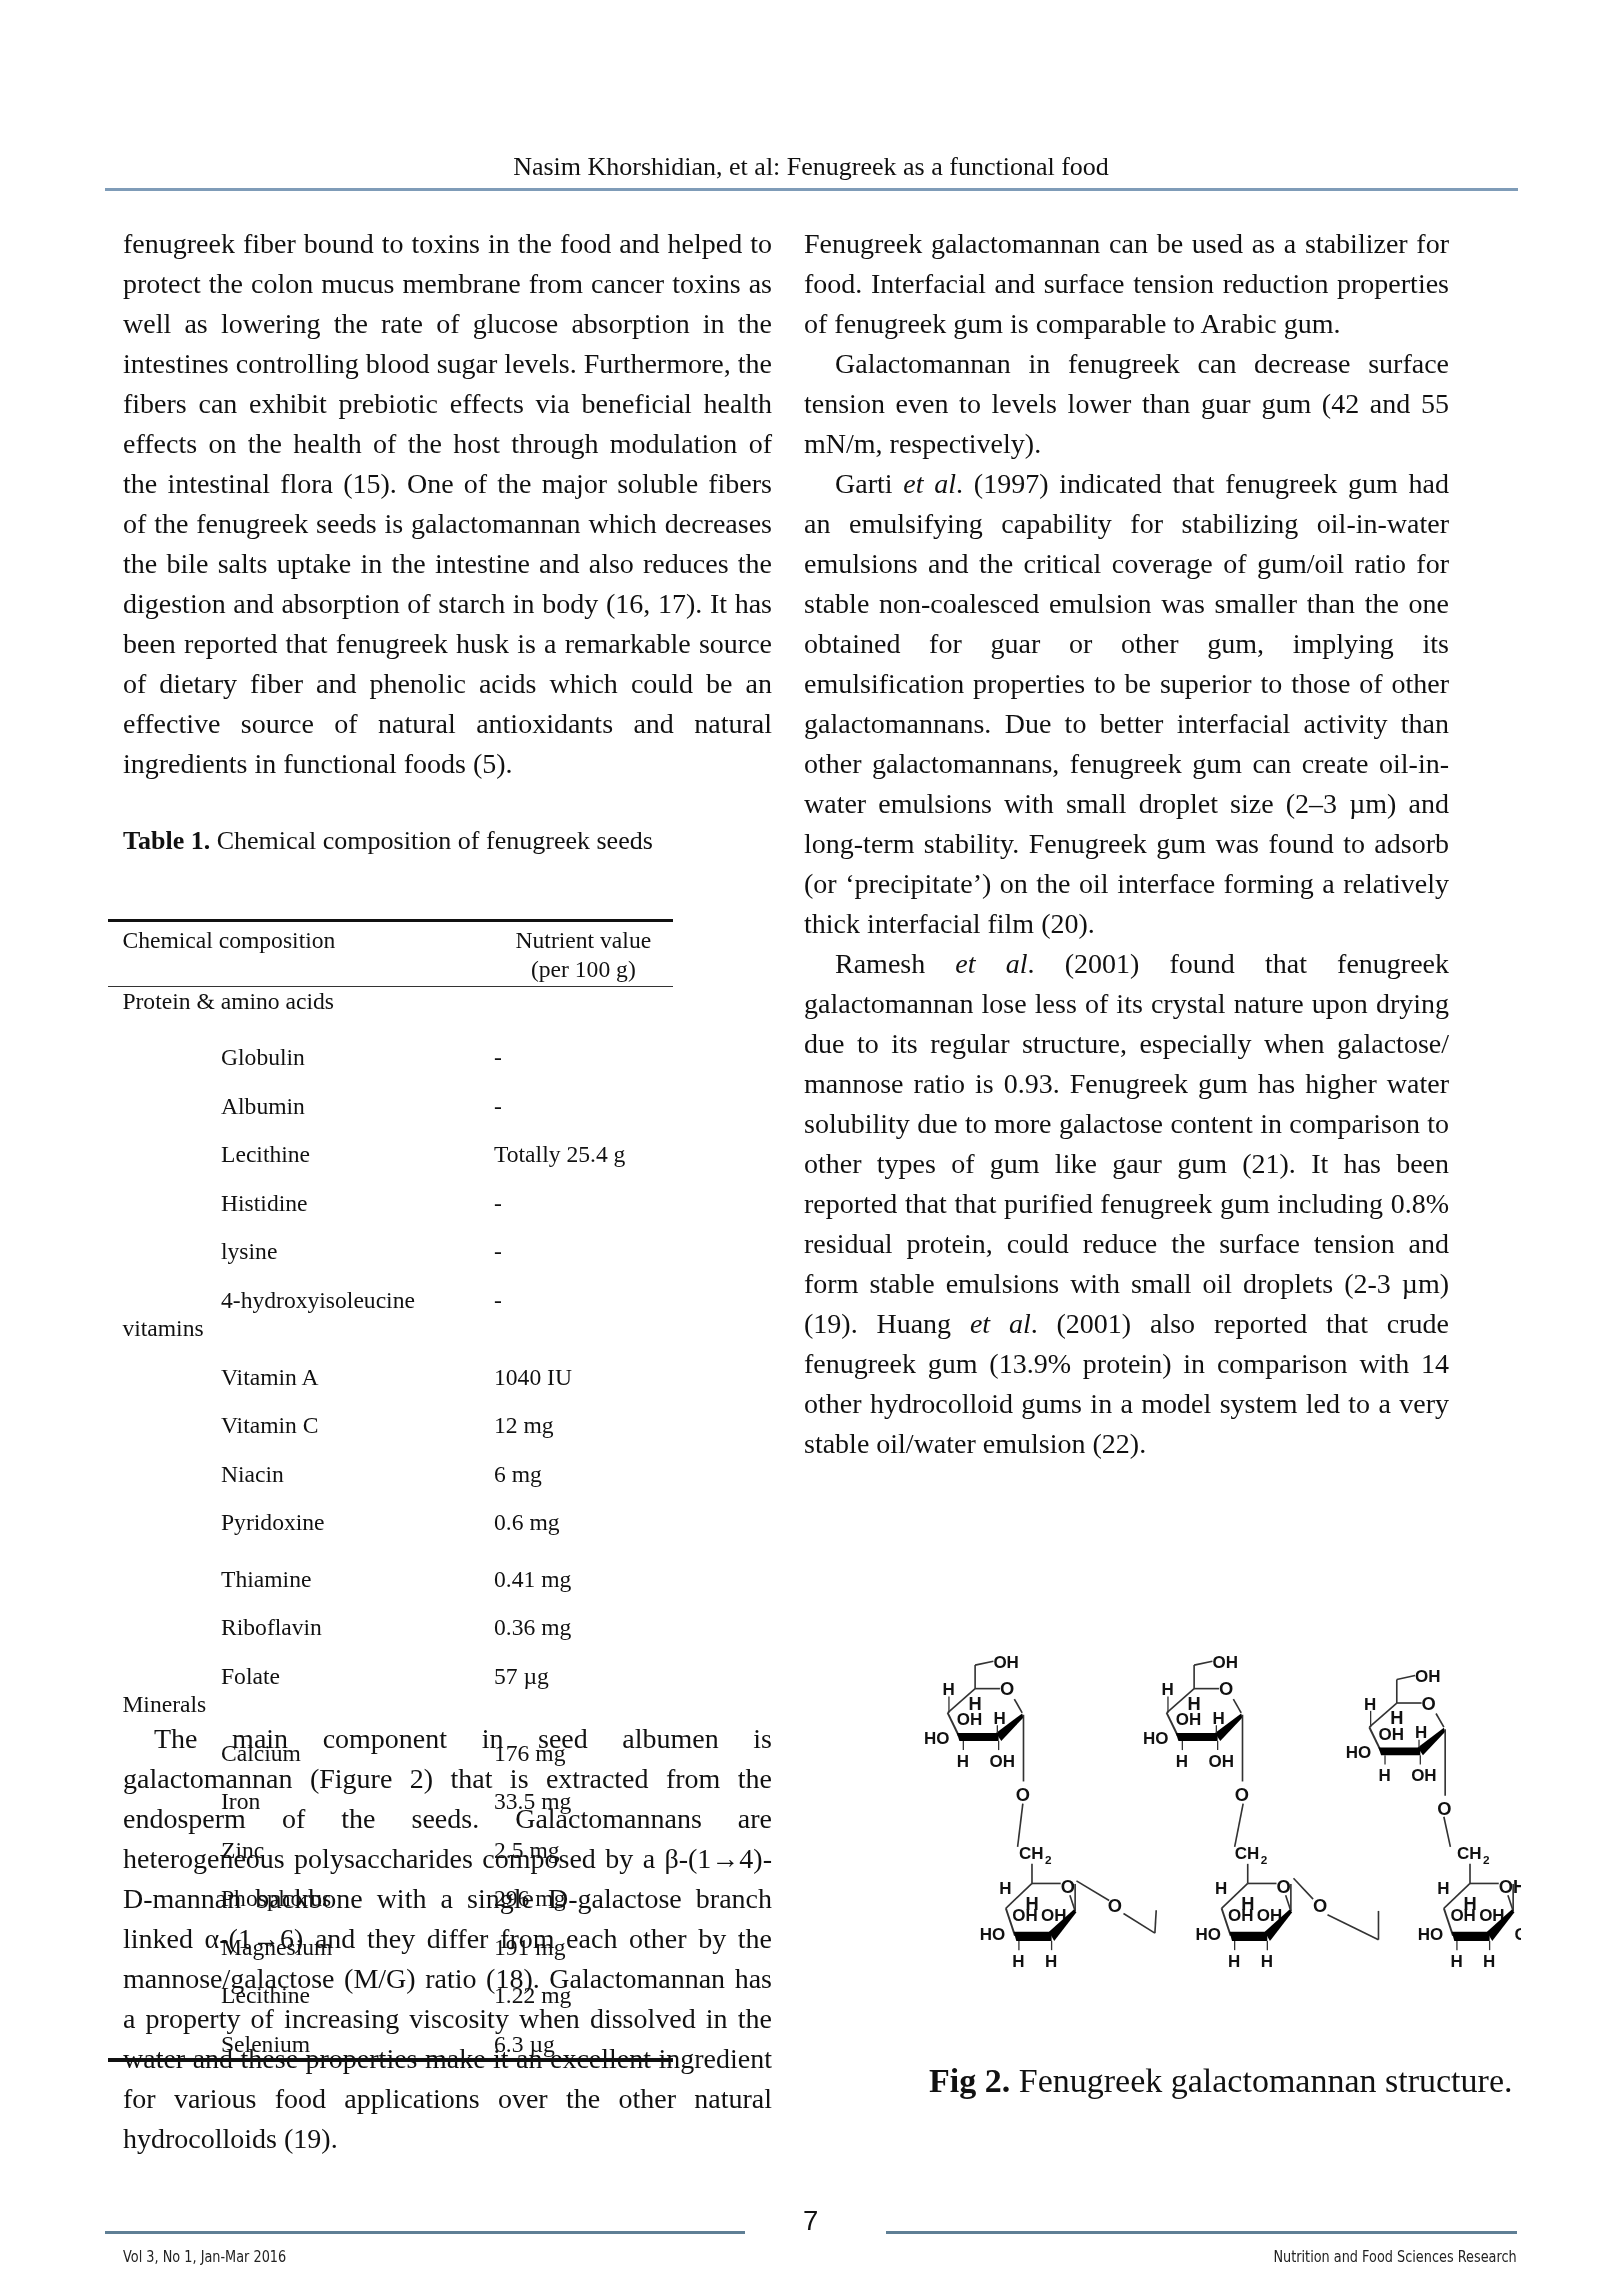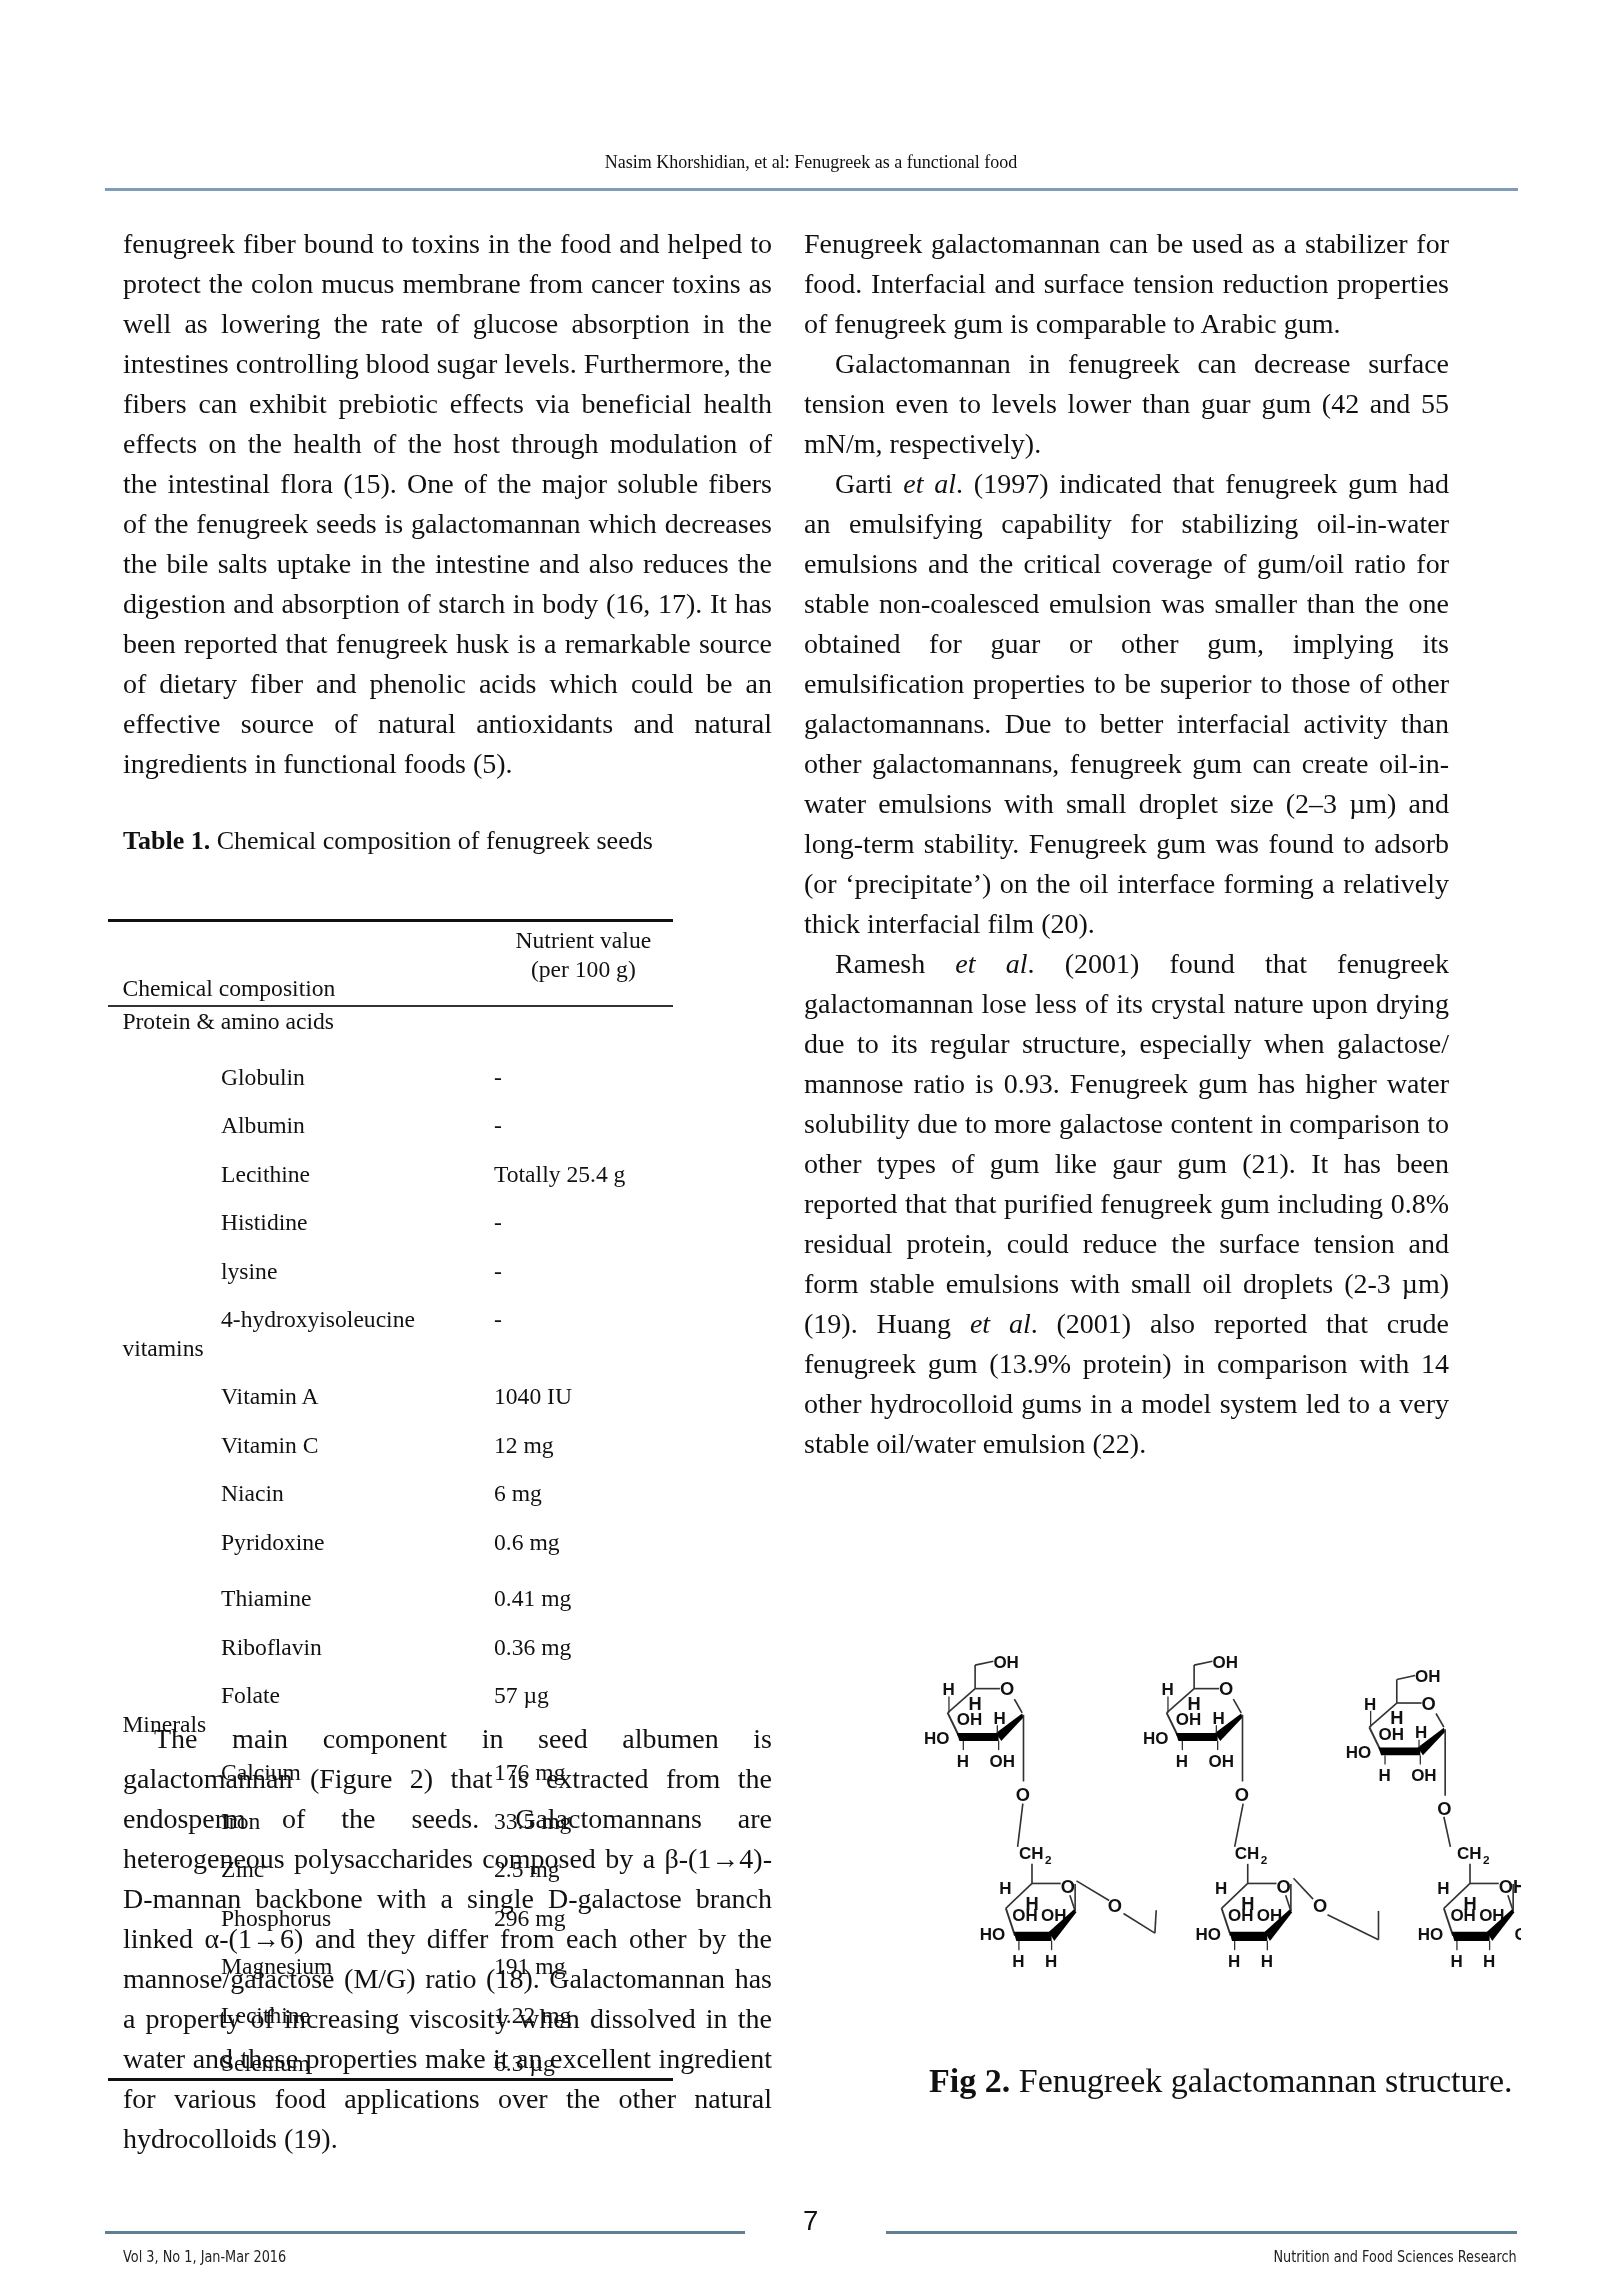--- a/index.html
+++ b/index.html
@@ -2,41 +2,41 @@
 <html style="font-size:10.5px"><head>
 <meta charset="utf-8">
 <style>
   html, body { margin: 0; padding: 0; background: #ffffff; }
   body { width: 1622px; height: 2295px; position: relative; overflow: hidden;
          font-family: "Liberation Serif", serif; color: #111; }
   .abs { position: absolute; }
 
   
   #running-header { left: 0; width: 1622px; top: 152px; text-align: center;
-    font-size: 18px; font-family: "Liberation Serif", serif; color: #111; }
+    font-size: 26px; font-family: "Liberation Serif", serif; color: #111; }
   #header-rule { left: 105px; width: 1413px; top: 188px; height: 2.6px; background: #7f9cb8; }
 
   
   .col { font-size: 28px; line-height: 40px; text-align: justify; }
   #left-col { left: 123px; width: 649px; top: 224px; }
   #right-col { left: 804px; width: 645px; top: 224px; }
   .col p { margin: 0; }
   .indent { text-indent: 31px; }
   .col em { font-style: italic; }
 
   
   #table-caption { left: 123px; top: 826px; font-size: 26px; white-space: nowrap; }
   #table-caption b { font-weight: bold; }
 
   
   #table { left: 108px; width: 565px; top: 919px; font-size: 23.6px; line-height: 28.5px; }
   .rule-thick { height: 3.3px; background: #111; }
   .rule-thin { height: 1.3px; background: #333; }
   .thead { display: flex; padding: 3.9px 0 2.6px 0; }
-  .thead .c1 { width: 379px; padding-left: 14.4px; margin-top: 48px; }
+  .thead .c1 { width: 379px; padding-left: 14.4px; }
   .thead .c2 { width: 183px; text-align: center; }
   .trow { display: flex; height: 28.5px; margin-top: 20px; }
   .trow .c1 { width: 386px; padding-left: 113px; box-sizing: border-box; }
   .trow .c2 { width: 179px; }
   .tgroup { padding-left: 14.4px; height: 28.5px; }
   .gap { height: 7.9px; }
 
   
   #figure { left: 913px; top: 1652px; width: 608px; height: 340px; }
   #fig-caption { left: 929px; top: 2062px; font-size: 34px; white-space: nowrap; }

